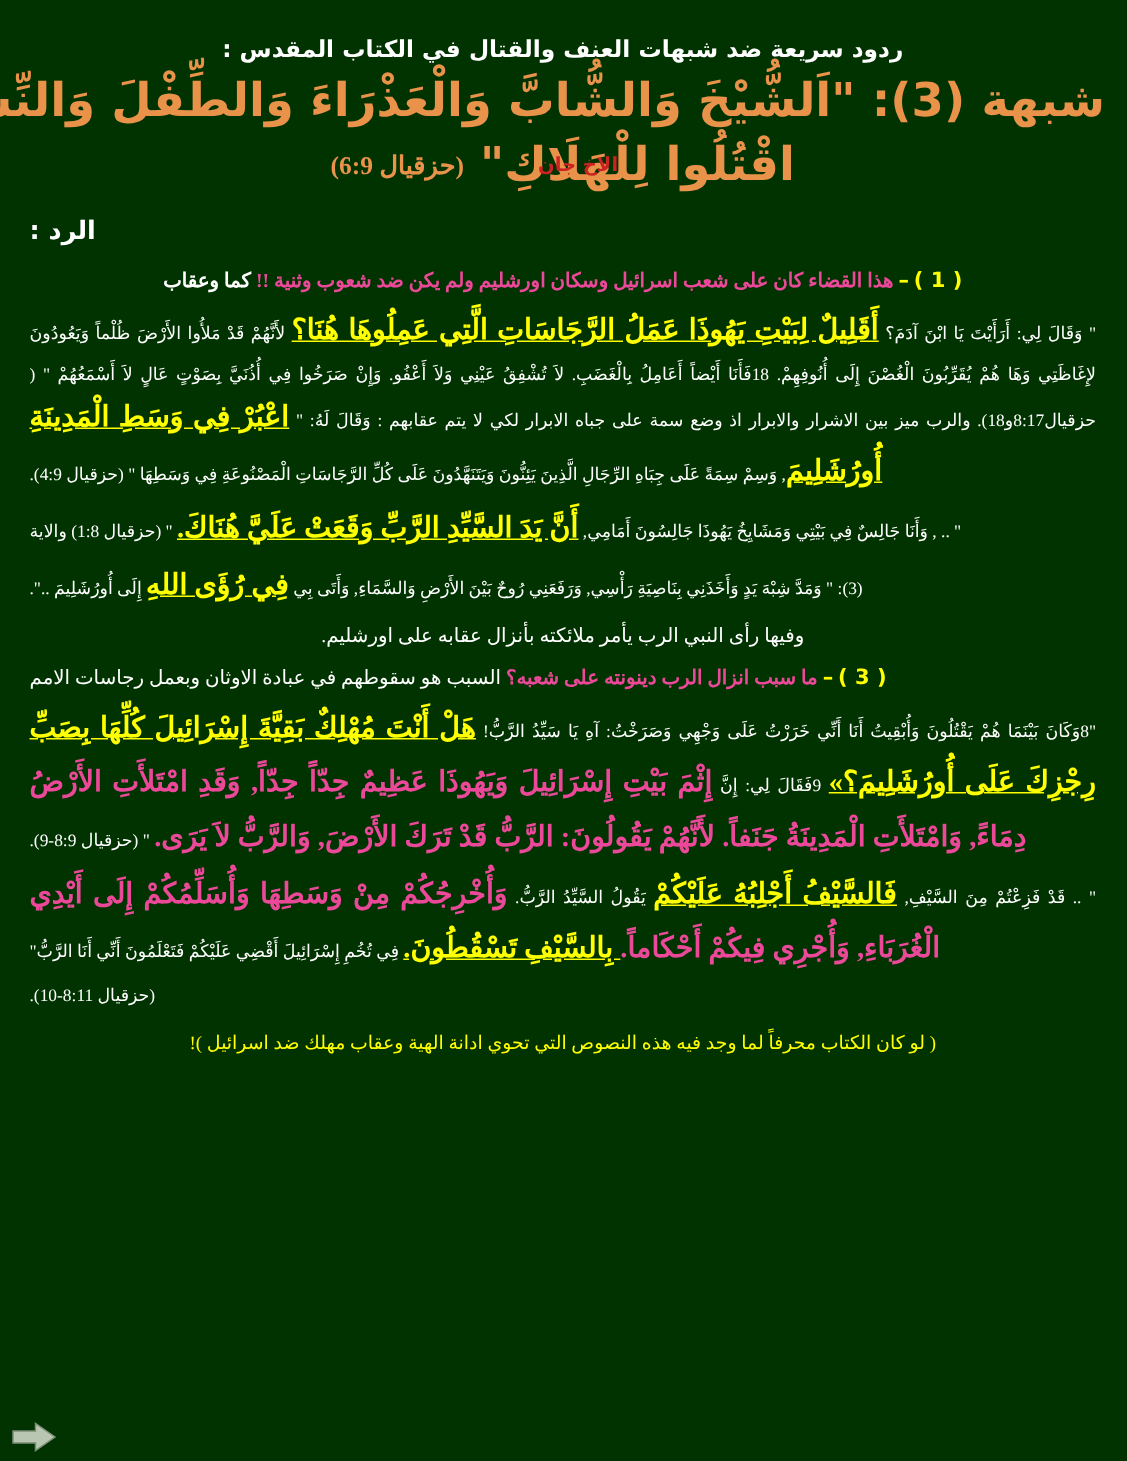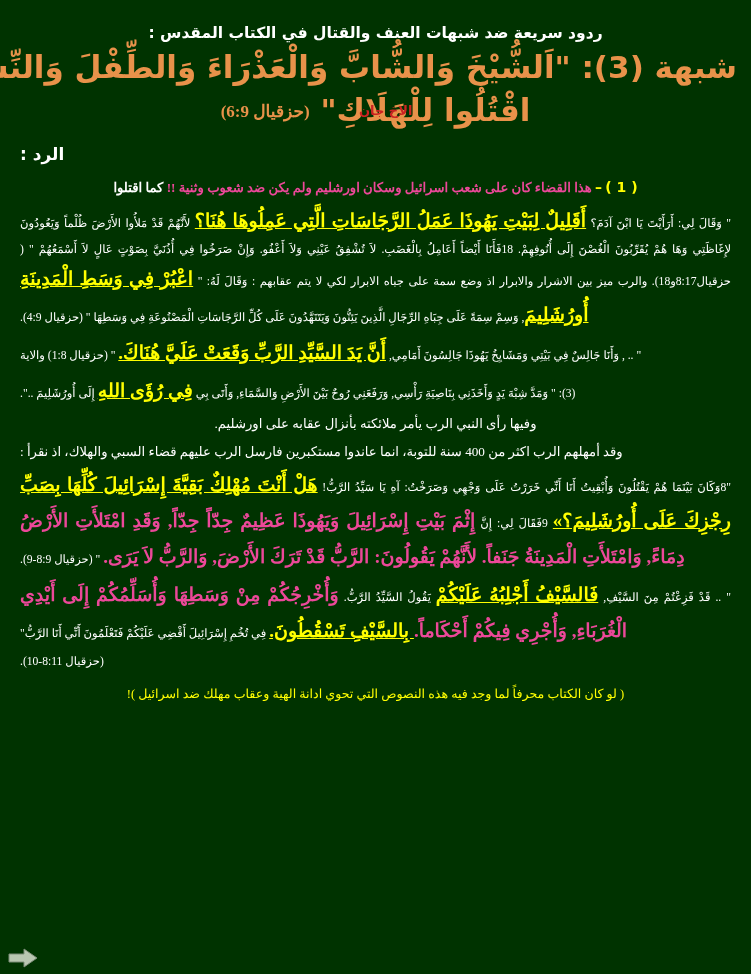--- a/index.html
+++ b/index.html
@@ -164,39 +164,44 @@
     <div class="signature">الاخ جان</div>
   </div>
 
   <div class="reply-label">الرد :</div>
 
   <div class="row">
     <div class="para lead">
       <span class="num">( 1 )</span>
       <span class="num">–</span>
       <span class="hl">هذا القضاء كان على شعب اسرائيل وسكان اورشليم ولم يكن ضد شعوب وثنية !!</span>
-      <span class="wh plain-bold">كما اقتلوا</span>
+      <span class="wh plain-bold">كما وعقاب</span>
     </div>
     <div class="para block scripture">
       <span>" وَقَالَ لِي: أَرَأَيْتَ يَا ابْنَ آدَمَ؟ </span><span class="hl-u">أَقَلِيلٌ لِبَيْتِ يَهُوذَا عَمَلُ الرَّجَاسَاتِ الَّتِي عَمِلُوهَا هُنَا؟</span><span> لأَنَّهُمْ قَدْ مَلأُوا الأَرْضَ ظُلْماً وَيَعُودُونَ لإِغَاظَتِي وَهَا هُمْ يُقَرِّبُونَ الْغُصْنَ إِلَى أُنُوفِهِمْ. 18فَأَنَا أَيْضاً أَعَامِلُ بِالْغَضَبِ. لاَ تُشْفِقُ عَيْنِي وَلاَ أَعْفُو. وَإِنْ صَرَخُوا فِي أُذُنَيَّ بِصَوْتٍ عَالٍ لاَ أَسْمَعُهُمْ " ( حزقيال8:17و18). والرب ميز بين الاشرار والابرار اذ وضع سمة على جباه الابرار لكي لا يتم عقابهم : وَقَالَ لَهُ: " </span><span class="hl-u">اعْبُرْ فِي وَسَطِ الْمَدِينَةِ أُورُشَلِيمَ</span><span>, وَسِمْ سِمَةً عَلَى جِبَاهِ الرِّجَالِ الَّذِينَ يَئِنُّونَ وَيَتَنَهَّدُونَ عَلَى كُلِّ الرَّجَاسَاتِ الْمَصْنُوعَةِ فِي وَسَطِهَا " (حزقيال 4:9).</span>
     </div>
   </div>
 
   <div class="row">
     <div class="para block scripture">
       <span>" .. , وَأَنَا جَالِسٌ فِي بَيْتِي وَمَشَايِخُ يَهُوذَا جَالِسُونَ أَمَامِي, </span><span class="hl-u">أَنَّ يَدَ السَّيِّدِ الرَّبِّ وَقَعَتْ عَلَيَّ هُنَاكَ.</span><span> " (حزقيال 1:8) والاية</span>
     </div>
     <div class="para block scripture">
       <span>(3): " وَمَدَّ شِبْهَ يَدٍ وَأَخَذَنِي بِنَاصِيَةِ رَأْسِي, وَرَفَعَنِي رُوحٌ بَيْنَ الأَرْضِ وَالسَّمَاءِ, وَأَتَى بِي </span><span class="hl-u">فِي رُؤَى اللهِ</span><span> إِلَى أُورُشَلِيمَ ..".</span>
     </div>
     <div class="para">وفيها رأى النبي الرب يأمر ملائكته بأنزال عقابه على اورشليم.</div>
   </div>
 
   <div class="row">
-    <div class="para block">وقد أمهلهم الرب اكثر من 400 سنة للتوبة، انما عاندوا مستكبرين فارسل الرب عليهم قضاء السبي والهلاك، اذ نقرأ :</div>
+    <div class="para block">
+      <span class="num">( 3 )</span>
+      <span class="num">–</span>
+      <span class="hl">ما سبب انزال الرب دينونته على شعبه؟</span>
+      <span class="wh">السبب هو سقوطهم في عبادة الاوثان وبعمل رجاسات الامم</span>
+    </div>
     <div class="para block scripture">
       <span> "8وَكَانَ بَيْنَمَا هُمْ يَقْتُلُونَ وَأُبْقِيتُ أَنَا أَنِّي خَرَرْتُ عَلَى وَجْهِي وَصَرَخْتُ: آهِ يَا سَيِّدُ الرَّبُّ! </span><span class="hl-u">هَلْ أَنْتَ مُهْلِكٌ بَقِيَّةَ إِسْرَائِيلَ كُلِّهَا بِصَبِّ رِجْزِكَ عَلَى أُورُشَلِيمَ؟»</span><span> 9فَقَالَ لِي: إِنَّ </span><span class="hl">إِثْمَ بَيْتِ إِسْرَائِيلَ وَيَهُوذَا عَظِيمٌ جِدّاً جِدّاً, وَقَدِ امْتَلأَتِ الأَرْضُ دِمَاءً, وَامْتَلأَتِ الْمَدِينَةُ جَنَفاً. لأَنَّهُمْ يَقُولُونَ: الرَّبُّ قَدْ تَرَكَ الأَرْضَ, وَالرَّبُّ لاَ يَرَى.</span><span> " (حزقيال 8:9-9).</span>
     </div>
   </div>
 
   <div class="row">
     <div class="para block scripture">
       <span>" .. قَدْ فَزِعْتُمْ مِنَ السَّيْفِ, </span><span class="hl-u">فَالسَّيْفُ أَجْلِبُهُ عَلَيْكُمْ</span><span> يَقُولُ السَّيِّدُ الرَّبُّ. </span><span class="hl">وَأُخْرِجُكُمْ مِنْ وَسَطِهَا وَأُسَلِّمُكُمْ إِلَى أَيْدِي الْغُرَبَاءِ, وَأُجْرِي فِيكُمْ أَحْكَاماً.</span><span class="hl-u"> بِالسَّيْفِ تَسْقُطُونَ.</span><span> فِي تُخُمِ إِسْرَائِيلَ أَقْضِي عَلَيْكُمْ فَتَعْلَمُونَ أَنِّي أَنَا الرَّبُّ"</span>
     </div>
     <div class="para block citation">(حزقيال 8:11-10).</div>

